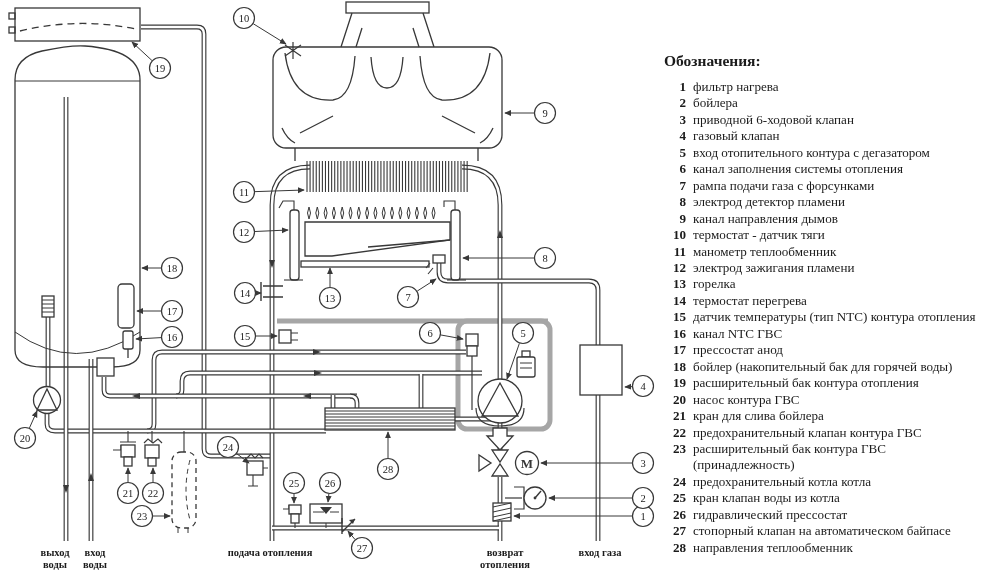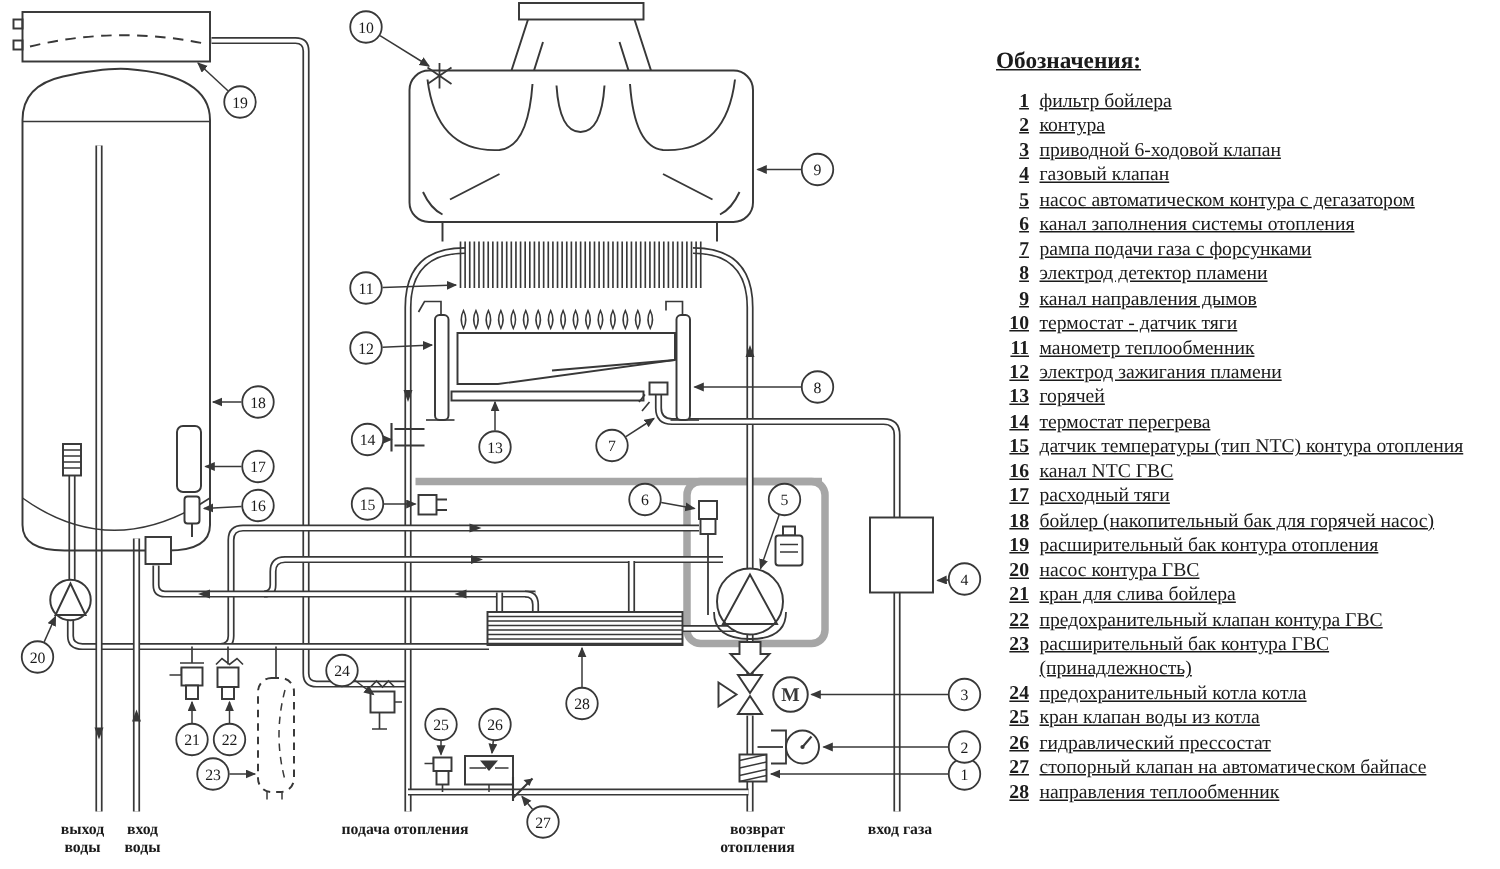--- a/index.html
+++ b/index.html
@@ -1,19 +1,19 @@
 <!DOCTYPE html>
 <html><head>
 <meta charset="utf-8">
 <style>
   html,body{margin:0;padding:0;background:#fff;}
   .stage{position:relative;width:1000px;height:579px;background:#ffffff;overflow:hidden;
          font-family:"Liberation Serif",serif;color:#1b1b1b;}
   #diagram{position:absolute;left:0;top:0;}
-  .legend{position:absolute;left:662px;top:32px;width:334px;text-decoration:underline;}
+  .legend{position:absolute;left:662px;top:52px;width:334px;}
   .legend-title{font-weight:bold;font-size:15.5px;margin:0 0 9px 2px;}
   .leg-row{display:grid;grid-template-columns:24px 1fr;column-gap:7px;
            font-size:13.1px;line-height:16.45px;}
   .leg-n{font-weight:bold;text-align:right;}
   .leg-t{white-space:normal;}
 </style>
 </head>
 <body>
 
 <div class="stage">
@@ -498,37 +498,37 @@
         <text x="505" y="568" text-anchor="middle" font-size="10.5" font-weight="bold" font-family="&quot;Liberation Serif&quot;,serif" fill="#1b1b1b">отопления</text>
         <text x="600" y="556" text-anchor="middle" font-size="10.5" font-weight="bold" font-family="&quot;Liberation Serif&quot;,serif" fill="#1b1b1b">вход газа</text>
       </g>
 </svg>
 
 <div class="legend">
   <div class="legend-title">Обозначения:</div>
   <div id="legend-list">
         <div class="leg-row">
           <span class="leg-n">1</span>
-          <span class="leg-t">фильтр бойлера</span>
+          <span class="leg-t">фильтр нагрева</span>
         </div>
         <div class="leg-row">
           <span class="leg-n">2</span>
-          <span class="leg-t">контура</span>
+          <span class="leg-t">бойлера</span>
         </div>
         <div class="leg-row">
           <span class="leg-n">3</span>
           <span class="leg-t">приводной 6-ходовой клапан</span>
         </div>
         <div class="leg-row">
           <span class="leg-n">4</span>
           <span class="leg-t">газовый клапан</span>
         </div>
         <div class="leg-row">
           <span class="leg-n">5</span>
-          <span class="leg-t">насос автоматическом контура с дегазатором</span>
+          <span class="leg-t">вход отопительного контура с дегазатором</span>
         </div>
         <div class="leg-row">
           <span class="leg-n">6</span>
           <span class="leg-t">канал заполнения системы отопления</span>
         </div>
         <div class="leg-row">
           <span class="leg-n">7</span>
           <span class="leg-t">рампа подачи газа с форсунками</span>
         </div>
         <div class="leg-row">
@@ -546,41 +546,41 @@
         <div class="leg-row">
           <span class="leg-n">11</span>
           <span class="leg-t">манометр теплообменник</span>
         </div>
         <div class="leg-row">
           <span class="leg-n">12</span>
           <span class="leg-t">электрод зажигания пламени</span>
         </div>
         <div class="leg-row">
           <span class="leg-n">13</span>
-          <span class="leg-t">горячей</span>
+          <span class="leg-t">горелка</span>
         </div>
         <div class="leg-row">
           <span class="leg-n">14</span>
           <span class="leg-t">термостат перегрева</span>
         </div>
         <div class="leg-row">
           <span class="leg-n">15</span>
           <span class="leg-t">датчик температуры (тип NTC) контура отопления</span>
         </div>
         <div class="leg-row">
           <span class="leg-n">16</span>
           <span class="leg-t">канал NTC ГВС</span>
         </div>
         <div class="leg-row">
           <span class="leg-n">17</span>
-          <span class="leg-t">расходный тяги</span>
+          <span class="leg-t">прессостат анод</span>
         </div>
         <div class="leg-row">
           <span class="leg-n">18</span>
-          <span class="leg-t">бойлер (накопительный бак для горячей насос)</span>
+          <span class="leg-t">бойлер (накопительный бак для горячей воды)</span>
         </div>
         <div class="leg-row">
           <span class="leg-n">19</span>
           <span class="leg-t">расширительный бак контура отопления</span>
         </div>
         <div class="leg-row">
           <span class="leg-n">20</span>
           <span class="leg-t">насос контура ГВС</span>
         </div>
         <div class="leg-row">

